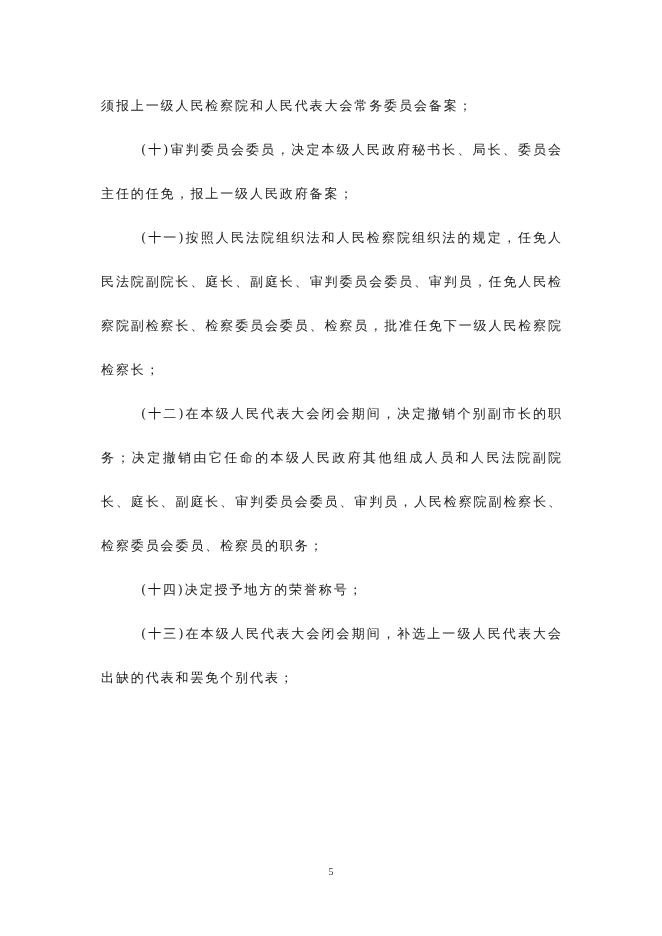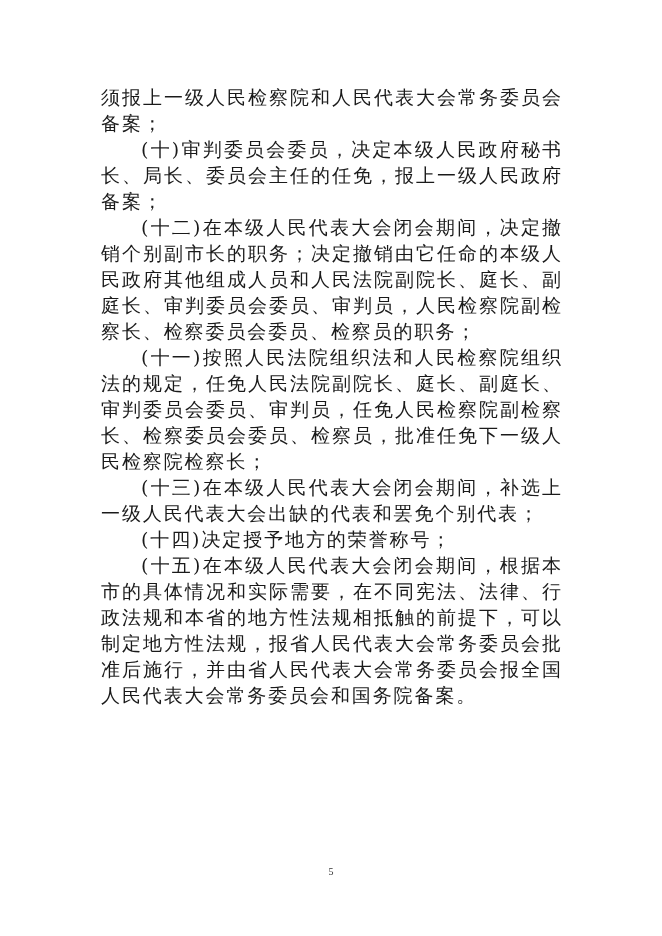--- a/index.html
+++ b/index.html
@@ -15,22 +15,22 @@
     font-family: "DejaVu Serif", "Liberation Serif", serif;
     color: #1a1a1a;
   }
   .page {
     position: absolute;
     left: 101px;
     top: 84px;
     width: 462px;
   }
   .para {
-    font-size: 19px;
-    line-height: 26px;
+    font-size: 13px;
+    line-height: 44px;
     letter-spacing: 1.9px;
     text-align: justify;
     text-justify: inter-character;
     margin: 0;
     word-break: break-all;
   }
   .para.indent {
     text-indent: 40px;
   }
   .page-number {
@@ -43,20 +43,19 @@
     font-size: 10px;
     color: #333333;
   }
 </style>
 </head>
 <body>
 
 <div class="page">
   <p class="para">须报上一级人民检察院和人民代表大会常务委员会备案；</p>
   <p class="para indent">(十)审判委员会委员，决定本级人民政府秘书长、局长、委员会主任的任免，报上一级人民政府备案；</p>
+  <p class="para indent">(十一)按照人民法院组织法和人民检察院组织法的规定，任免人民法院副院长、庭长、副庭长、审判委员会委员、审判员，任免人民检察院副检察长、检察委员会委员、检察员，批准任免下一级人民检察院检察长；</p>
   <p class="para indent">(十二)在本级人民代表大会闭会期间，决定撤销个别副市长的职务；决定撤销由它任命的本级人民政府其他组成人员和人民法院副院长、庭长、副庭长、审判委员会委员、审判员，人民检察院副检察长、检察委员会委员、检察员的职务；</p>
-  <p class="para indent">(十一)按照人民法院组织法和人民检察院组织法的规定，任免人民法院副院长、庭长、副庭长、审判委员会委员、审判员，任免人民检察院副检察长、检察委员会委员、检察员，批准任免下一级人民检察院检察长；</p>
+  <p class="para indent">(十四)决定授予地方的荣誉称号；</p>
   <p class="para indent">(十三)在本级人民代表大会闭会期间，补选上一级人民代表大会出缺的代表和罢免个别代表；</p>
-  <p class="para indent">(十四)决定授予地方的荣誉称号；</p>
-  <p class="para indent">(十五)在本级人民代表大会闭会期间，根据本市的具体情况和实际需要，在不同宪法、法律、行政法规和本省的地方性法规相抵触的前提下，可以制定地方性法规，报省人民代表大会常务委员会批准后施行，并由省人民代表大会常务委员会报全国人民代表大会常务委员会和国务院备案。</p>
 </div>
 
 <div class="page-number">5</div>
 
 </body></html>

